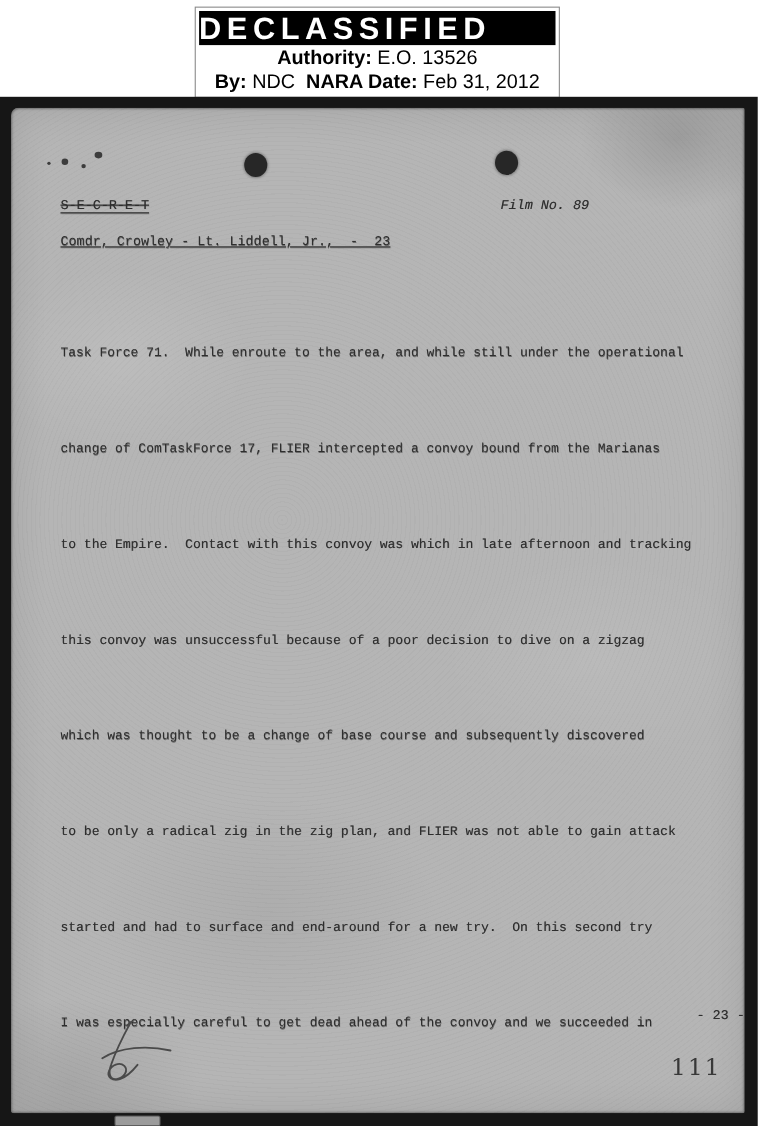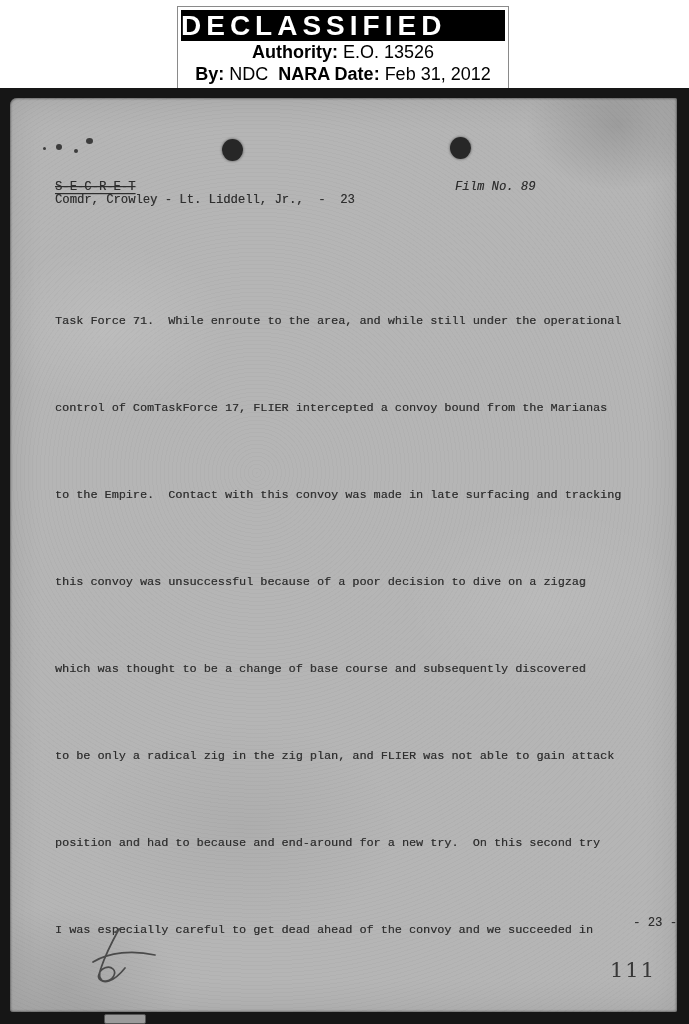--- a/index.html
+++ b/index.html
@@ -35,21 +35,21 @@
   .hole.right{left:440px;top:39px;}
 
   .speck{position:absolute;background:#3c3c3c;border-radius:50%;}
 
   
   .tw{position:absolute;font-family:"Liberation Mono","DejaVu Sans Mono",monospace;
       color:#2e2e2e;white-space:pre;text-shadow:0.3px 0.4px 0.6px rgba(45,45,45,0.55);}
   .classification{left:45px;top:82px;font-size:12.2px;
       text-decoration:underline line-through;text-decoration-thickness:1px;text-underline-offset:3px;}
   .film-no{left:445px;top:82px;font-size:12.2px;font-style:italic;}
-  .subject{left:45px;top:95px;font-size:12.2px;}
+  .subject{left:45px;top:115px;font-size:12.2px;text-decoration:underline;}
   .body-text{left:45px;top:151px;font-size:11.8px;line-height:29px;}
   .pageno{left:0;top:818px;width:667px;text-align:right;font-size:12.2px;}
   .folio{left:600px;top:860px;font-size:21px;font-family:"DejaVu Serif","Liberation Serif",serif;
          color:#383838;letter-spacing:2px;text-shadow:none;text-align:right;}
 
   .handwriting{position:absolute;left:75px;top:828px;}
   .bottom-artifact{position:absolute;left:104px;top:926px;width:40px;height:8px;
                    background:#9b9b9b;border:1px solid #555;border-radius:2px;}
 </style>
 </head>
@@ -75,26 +75,26 @@
 
       <div class="hole left"></div>
       <div class="hole right"></div>
 
       <div class="tw classification">S-E-C-R-E-T</div>
       <div class="tw film-no">Film No. 89</div>
       <div class="tw subject">Comdr, Crowley - Lt. Liddell, Jr.,  -  23</div>
 
       <div class="tw body-text">
         <div>Task Force 71.  While enroute to the area, and while still under the operational</div>
-        <div>control of ComTaskForce 17, FLIER intercepted a convoy bound from the Marianas</div>
-        <div>to the Empire.  Contact with this convoy was made in late surfacing and tracking</div>
+        <div>change of ComTaskForce 17, FLIER intercepted a convoy bound from the Marianas</div>
+        <div>to the Empire.  Contact with this convoy was which in late afternoon and tracking</div>
         <div>this convoy was unsuccessful because of a poor decision to dive on a zigzag</div>
         <div>which was thought to be a change of base course and subsequently discovered</div>
         <div>to be only a radical zig in the zig plan, and FLIER was not able to gain attack</div>
-        <div>position and had to because and end-around for a new try.  On this second try</div>
+        <div>started and had to surface and end-around for a new try.  On this second try</div>
         <div>I was especially careful to get dead ahead of the convoy and we succeeded in</div>
         
         
         
         
         
         
         
         
         

